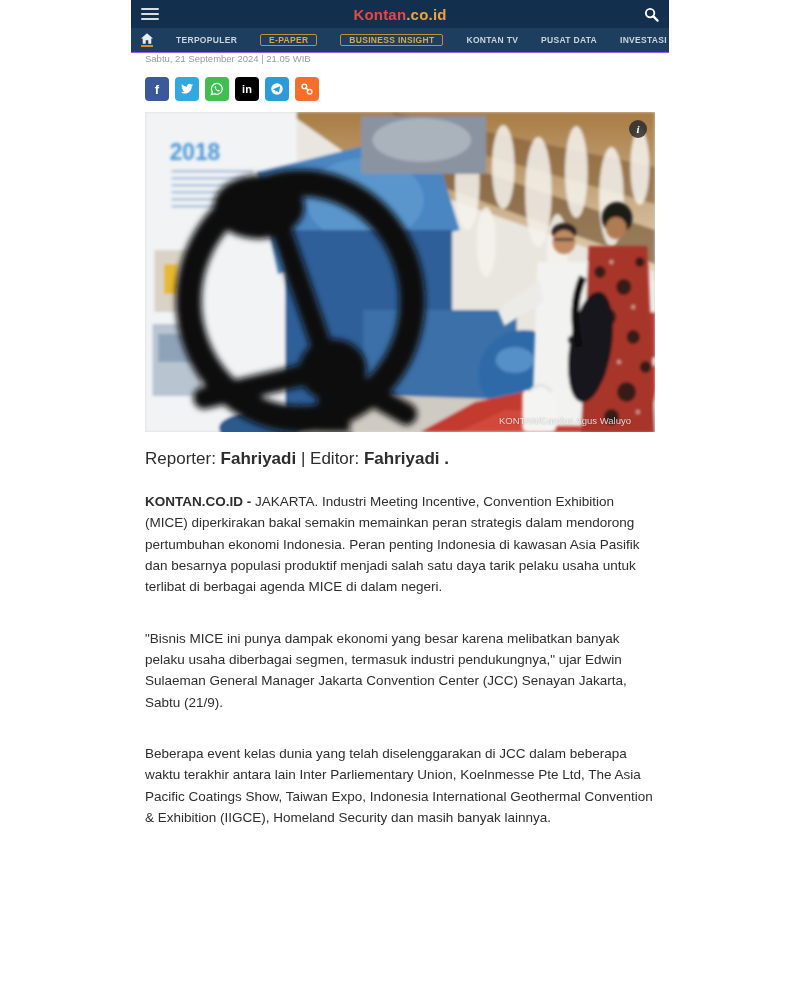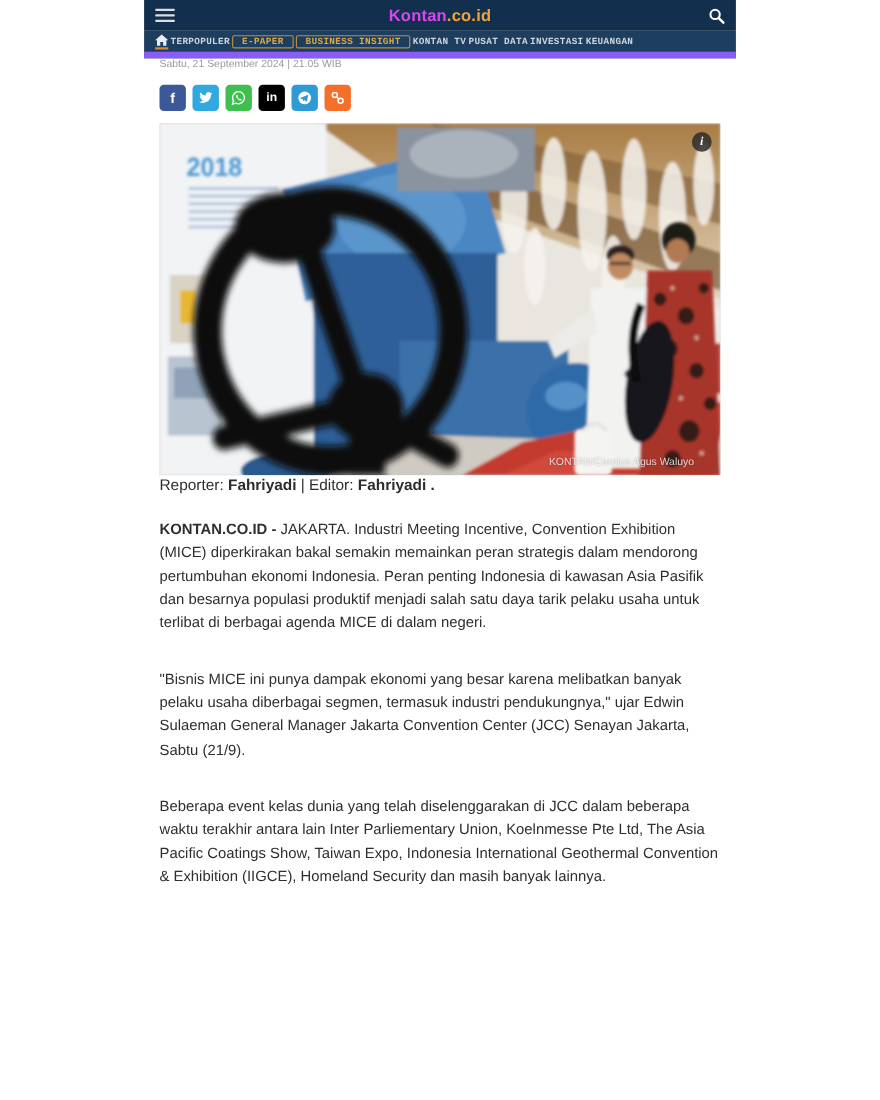--- a/index.html
+++ b/index.html
@@ -7,28 +7,28 @@
               font-family:"Liberation Sans", sans-serif; }
   .page { width:538px; margin:0 auto; }
 
   
   .topbar { height:28px; background:#12304d; display:flex; align-items:center;
             justify-content:space-between; padding:0 10px; position:relative; }
   .burger { width:18px; cursor:pointer; }
   .burger span { display:block; height:2.5px; background:#d9dee3; margin:2.5px 0; border-radius:1px; }
   .logo { position:absolute; left:50%; transform:translateX(-50%); font-size:15px;
           font-weight:bold; letter-spacing:.2px; }
-  .logo .l1 { color:#d946ef; }
+  .logo .l1 { color:#ef4444; }
   .logo .l2 { color:#f0a33c;text-align:center; }
   .search-ic { width:15px; height:15px; cursor:pointer; }
 
   
   .navbar { height:25px; background:#1d3e5f; display:flex; align-items:center;
-            padding:0 10px; gap:2px; white-space:nowrap; overflow:hidden;
-            border-bottom:6px solid #8b5cf6;font-family:Liberation Mono, monospace; }
+            padding:0 10px; gap:23px; white-space:nowrap; overflow:hidden;
+            border-bottom:1px solid #8b5cf6; }
   .nav-item { font-size:8.5px; font-weight:bold; color:#ccd5dd; letter-spacing:.3px;
               cursor:pointer; flex:0 0 auto; }
   .nav-item.boxed { color:#d8a84a; border:1px solid #c08f3a; padding:0 8px; border-radius:2px; }
   .home { display:flex; flex-direction:column; align-items:center; cursor:pointer; }
   .home svg { width:12px; height:11px; }
   .home .under { width:12px; height:2px; background:#e08a2e; margin-top:1px; }
 
   
   .article { padding:0 14px; }
   .title { margin-top:15px; font-size:16.5px; font-weight:bold; color:#1b1b1b; line-height:1.25; }
@@ -42,21 +42,21 @@
   .hero { margin-top:11px; width:510px; height:320px; position:relative; background:#dcd8d0;
           overflow:hidden; }
   .hero svg.photo { display:block; width:100%; height:100%; }
   .hero .credit { position:absolute; right:24px; bottom:6px; font-size:9.5px; color:#f2f2f2;
                   opacity:.85; text-shadow:0 0 2px rgba(0,0,0,.4); }
   .hero .info-btn { position:absolute; right:8px; top:8px; width:18px; height:18px; border-radius:50%;
                     background:rgba(45,45,45,.85); color:#fff; font-size:11px; font-weight:bold;
                     display:flex; align-items:center; justify-content:center; cursor:pointer;
                     font-family:"Liberation Serif", serif; font-style:italic; }
 
-  .byline { font-size:14px; color:#2d2d2d; }
+  .byline { margin-top:17px; font-size:17px; color:#2d2d2d; }
   .byline b { font-weight:bold; }
 
   .body-text p { margin-top:24px; font-size:13.5px; line-height:1.58; color:#2e2e2e; }
   .body-text p:first-child { margin-top:22px; }
   .body-text .lead-prefix { font-weight:bold; }
   .gap-lg { margin-top:30px !important; }
 </style>
 </head>
 <body>
 

